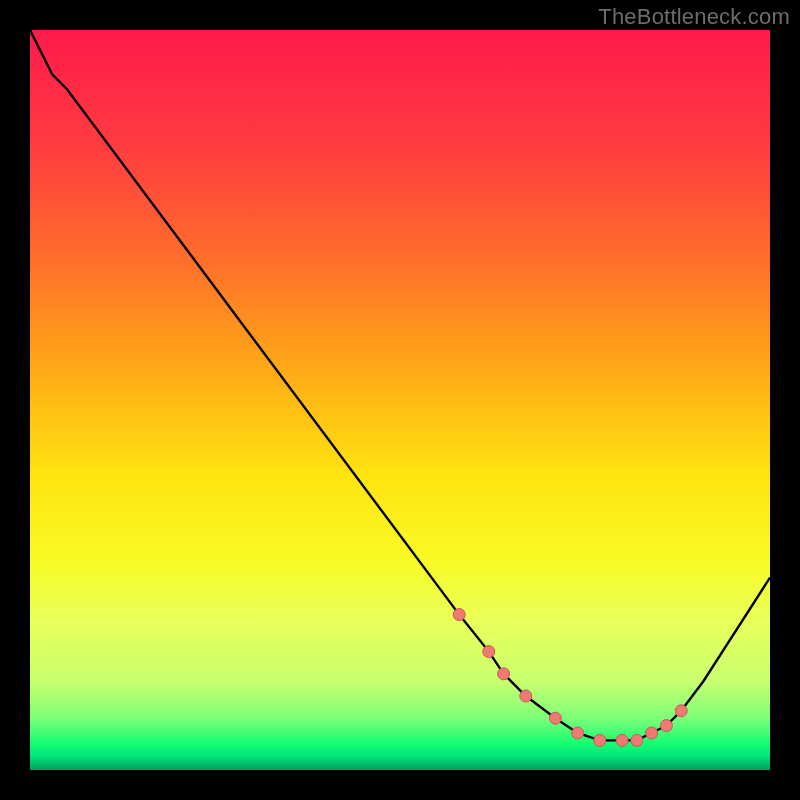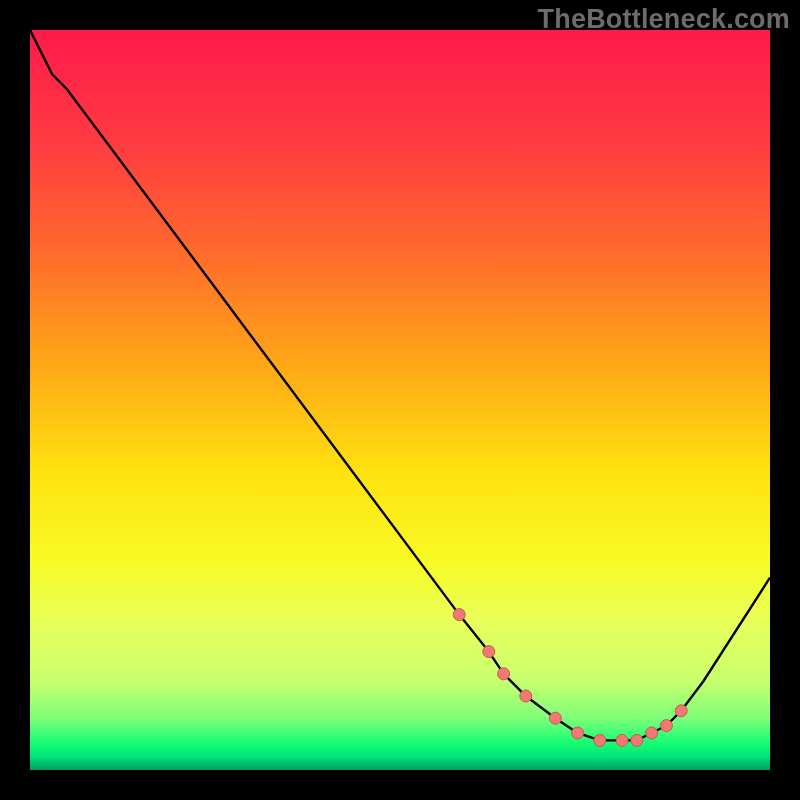--- a/index.html
+++ b/index.html
@@ -15,22 +15,22 @@
     position: relative;
     width: 800px;
     height: 800px;
     background: #000;
   }
   .watermark {
     position: absolute;
     top: 4px;
     right: 10px;
     color: #6c6c6c;
-    font-size: 27px;
-    font-weight: 700;
+    font-size: 22px;
+    font-weight: 400;
     letter-spacing: 0.2px;
   }
   .plot {
     position: absolute;
     left: 30px;
     top: 30px;
     width: 740px;
     height: 740px;
   }
   .plot svg {

